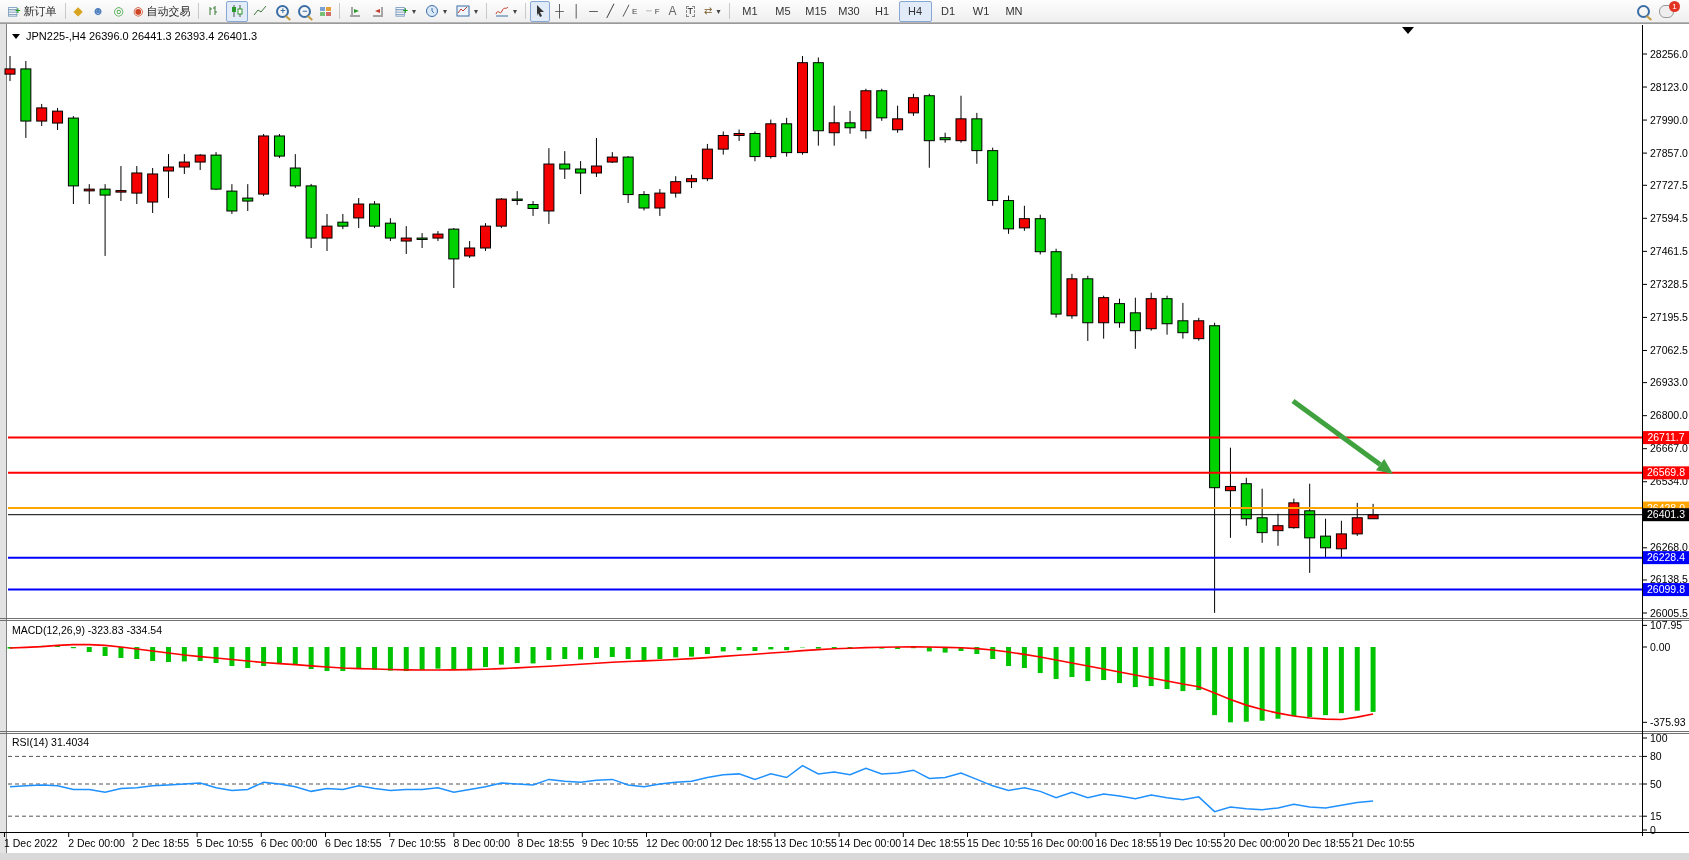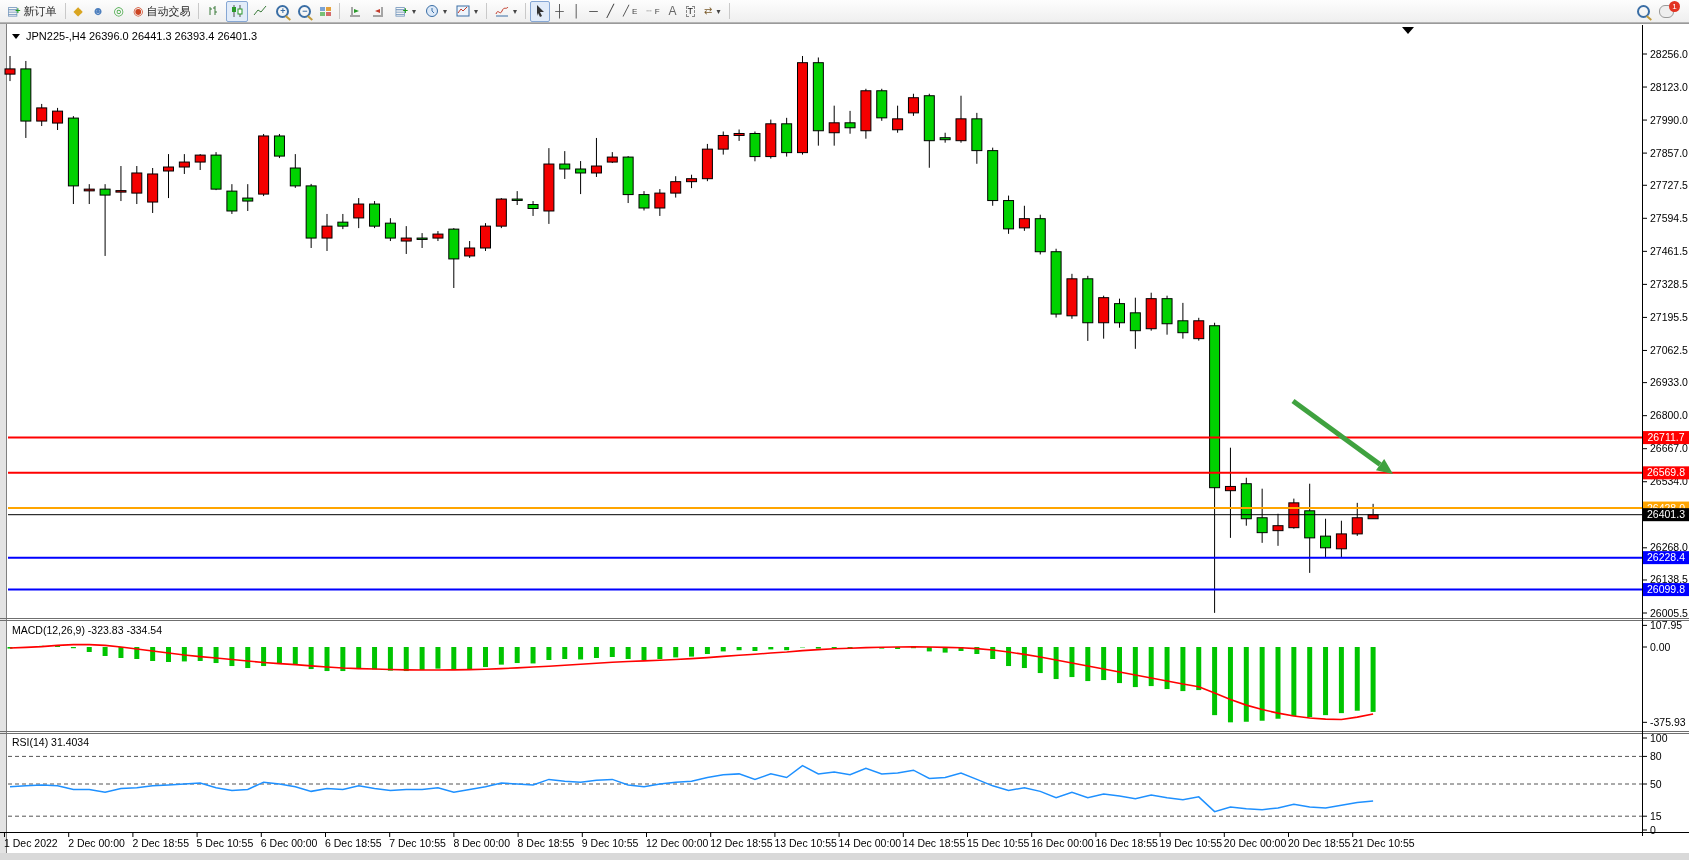--- a/index.html
+++ b/index.html
@@ -157,20 +157,31 @@
         <span class="glyph" style="color:#666">A</span>
       </span>
     <span class="tbtn">
         <span class="Tbox">T</span>
       </span>
     <span class="tbtn">
         <span class="glyph" style="color:#7a5a2a;font-size:10px">⇄</span>
         <span class="car">▾</span>
       </span>
     <span class="sep"></span>
+    <span id="tf-box" style="display:inline-flex">
+        <span class="tbtn tf">M1</span>
+        <span class="tbtn tf">M5</span>
+        <span class="tbtn tf">M15</span>
+        <span class="tbtn tf">M30</span>
+        <span class="tbtn tf">H1</span>
+        <span class="tbtn tf active">H4</span>
+        <span class="tbtn tf">D1</span>
+        <span class="tbtn tf">W1</span>
+        <span class="tbtn tf">MN</span>
+      </span>
     <span class="spacer"></span>
     <span class="tbtn">
         <span class="mag"></span>
       </span>
     <span class="tbtn" style="margin-right:8px">
       <span class="bubble">
           <span class="badge">1</span>
         </span>
     </span>
   </div>

